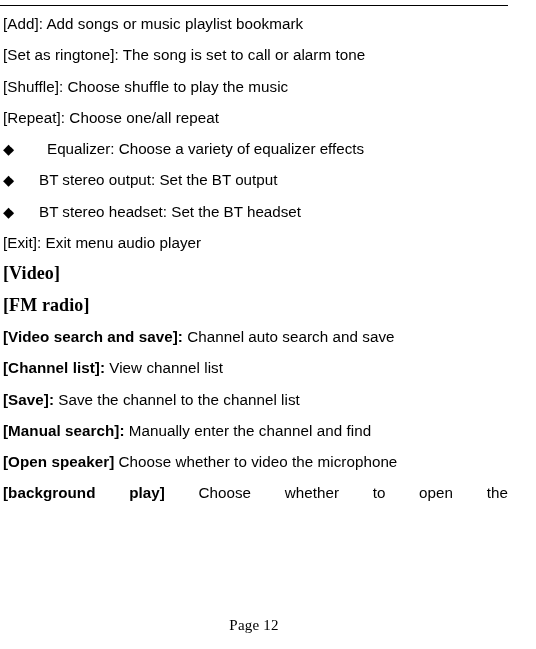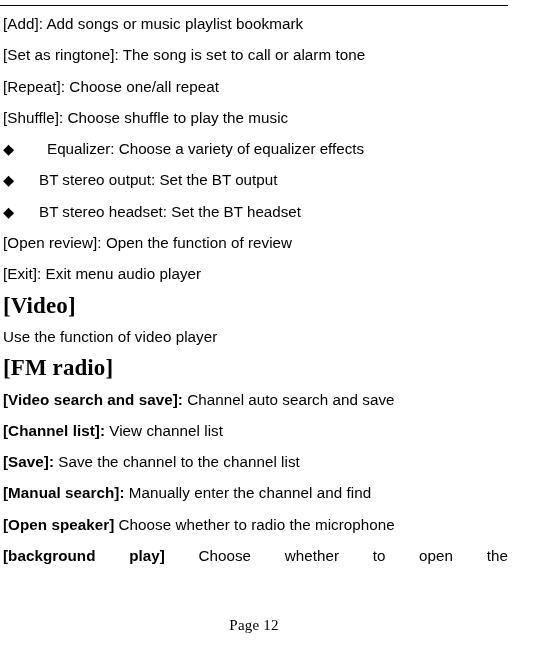--- a/index.html
+++ b/index.html
@@ -57,21 +57,21 @@
 
   
   .lead {
     font-weight: bold;
   }
 
   
   .line.heading {
     font-family: "Liberation Serif", "DejaVu Serif", serif;
     font-weight: bold;
-    font-size: 23px;
+    font-size: 18px;
     letter-spacing: 0.1px;
   }
 
   
   .bullet-row {
     height: 31.3px;
     line-height: 31.3px;
     font-size: 15.2px;
     white-space: nowrap;
     display: block;
@@ -113,71 +113,67 @@
 
     <div class="line">
       <span>[Add]:</span><span> Add songs or music playlist bookmark</span>
     </div>
 
     <div class="line">
       <span>[Set as ringtone]:</span><span> The song is set to call or alarm tone</span>
     </div>
 
     <div class="line">
-      <span>[Repeat]:</span><span> Choose one/all repeat</span>
+      <span>[Shuffle]:</span><span> Choose shuffle to play the music</span>
     </div>
 
     <div class="line">
-      <span>[Shuffle]:</span><span> Choose shuffle to play the music</span>
+      <span>[Repeat]:</span><span> Choose one/all repeat</span>
     </div>
 
 
     <div class="bullet-row">
       <span class="bullet">◆</span><span class="bullet-gap wide"></span><span>Equalizer: Choose a variety of equalizer effects</span>
     </div>
 
     <div class="bullet-row">
       <span class="bullet">◆</span><span class="bullet-gap narrow"></span><span>BT stereo output: Set the BT output</span>
     </div>
 
     <div class="bullet-row">
       <span class="bullet">◆</span><span class="bullet-gap narrow"></span><span>BT stereo headset: Set the BT headset</span>
     </div>
 
-    <div class="line">
-      <span>[Open review]:</span><span> Open the function of review</span>
-    </div>
 
     <div class="line">
       <span>[Exit]:</span><span> Exit menu audio player</span>
     </div>
 
     <div class="line heading">[Video]</div>
-    <div class="line">Use the function of video player</div>
 
     <div class="line heading">[FM radio]</div>
 
     <div class="line">
       <span class="lead">[Video search and save]:</span><span> Channel auto search and save</span>
     </div>
 
     <div class="line">
       <span class="lead">[Channel list]:</span><span> View channel list</span>
     </div>
 
     <div class="line">
       <span class="lead">[Save]:</span><span> Save the channel to the channel list</span>
     </div>
 
     <div class="line">
       <span class="lead">[Manual search]:</span><span> Manually enter the channel and find</span>
     </div>
 
     <div class="line">
-      <span class="lead">[Open speaker]</span><span> Choose whether to radio the microphone</span>
+      <span class="lead">[Open speaker]</span><span> Choose whether to video the microphone</span>
     </div>
 
     <div class="line justified">
       <span class="lead">[background play]</span> <span>Choose whether to open the</span>
     </div>
 
   </div>
 
   <div class="footer">Page 12</div>
 

